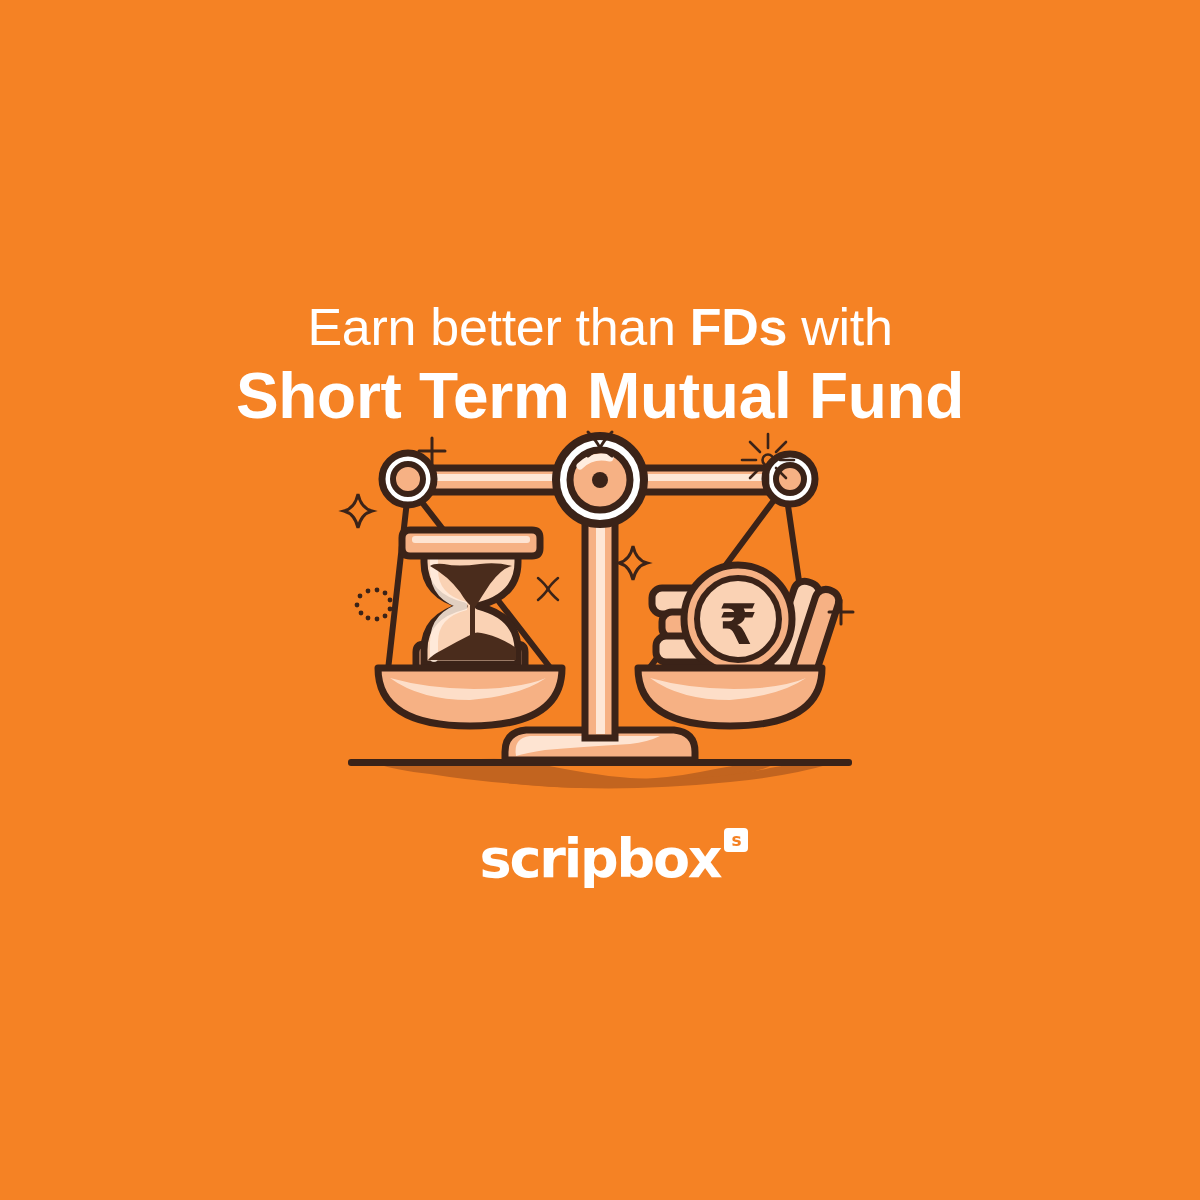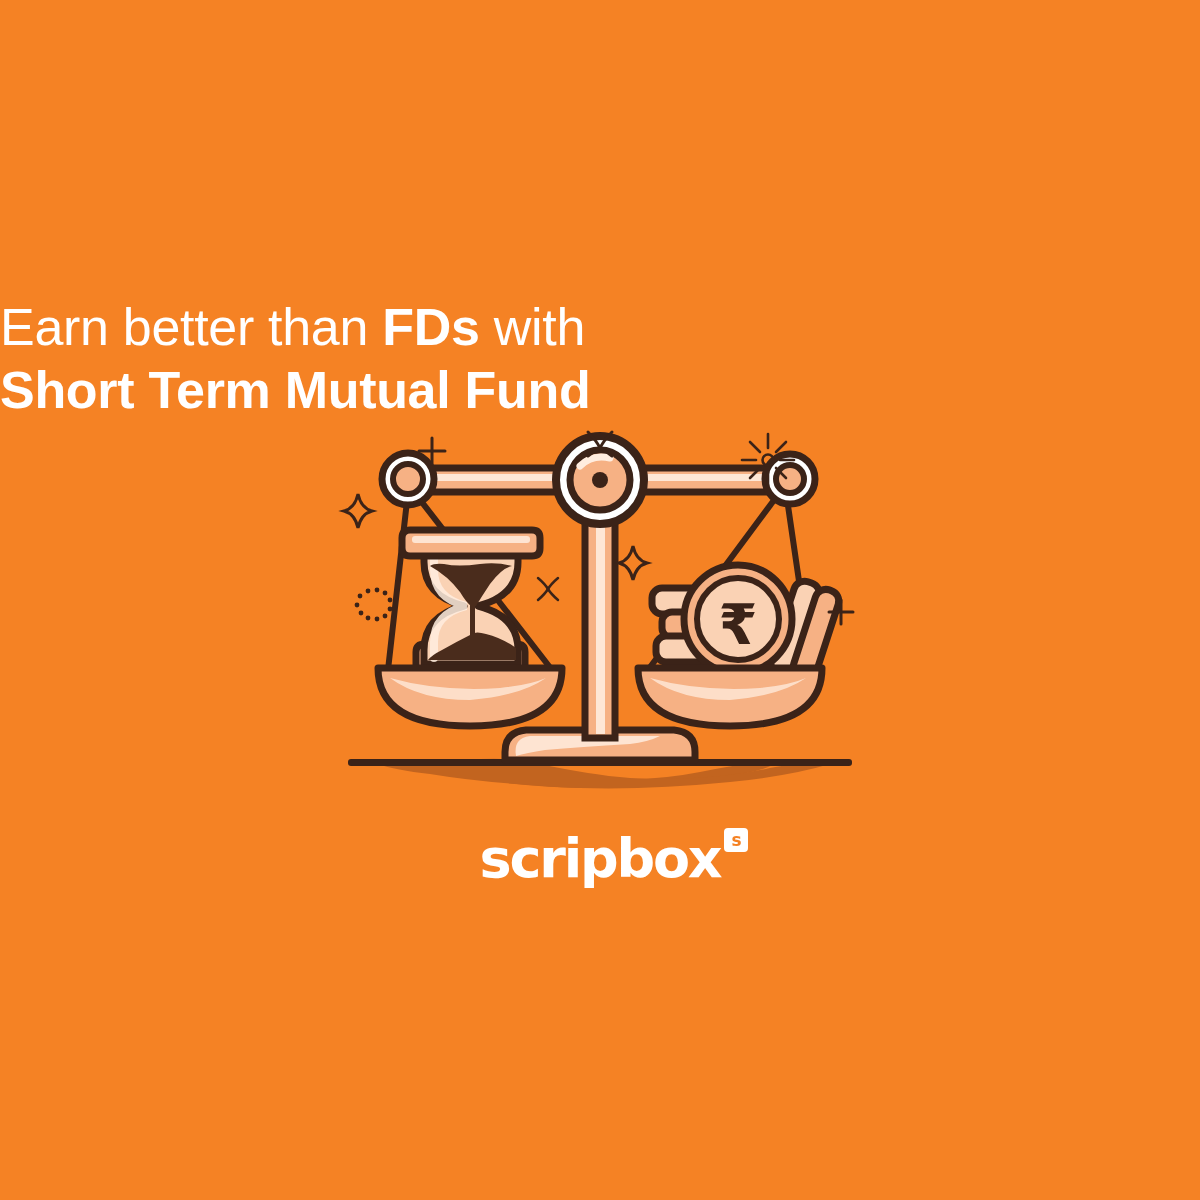--- a/index.html
+++ b/index.html
@@ -18,34 +18,35 @@
     background: #F58224;
     overflow: hidden;
   }
 
   
   .headline {
     position: absolute;
     left: 0;
     top: 298px;
     width: 1200px;
+    text-align: center;
     color: #ffffff;
     line-height: 1.12;
     letter-spacing: -0.3px;
   }
   .headline-line {
     display: block;
     white-space: nowrap;
   }
   .headline-line-1 {
     font-size: 52px;
     font-weight: 300;
   }
   .headline-line-2 {
-    font-size: 52px;
+    font-size: 64px;
     font-weight: 700;
     margin-top: 5px;
   }
   .hl-light { font-weight: 300; }
   .hl-bold  { font-weight: 700; }
 
   
   .illustration {
     position: absolute;
     left: 330px;

